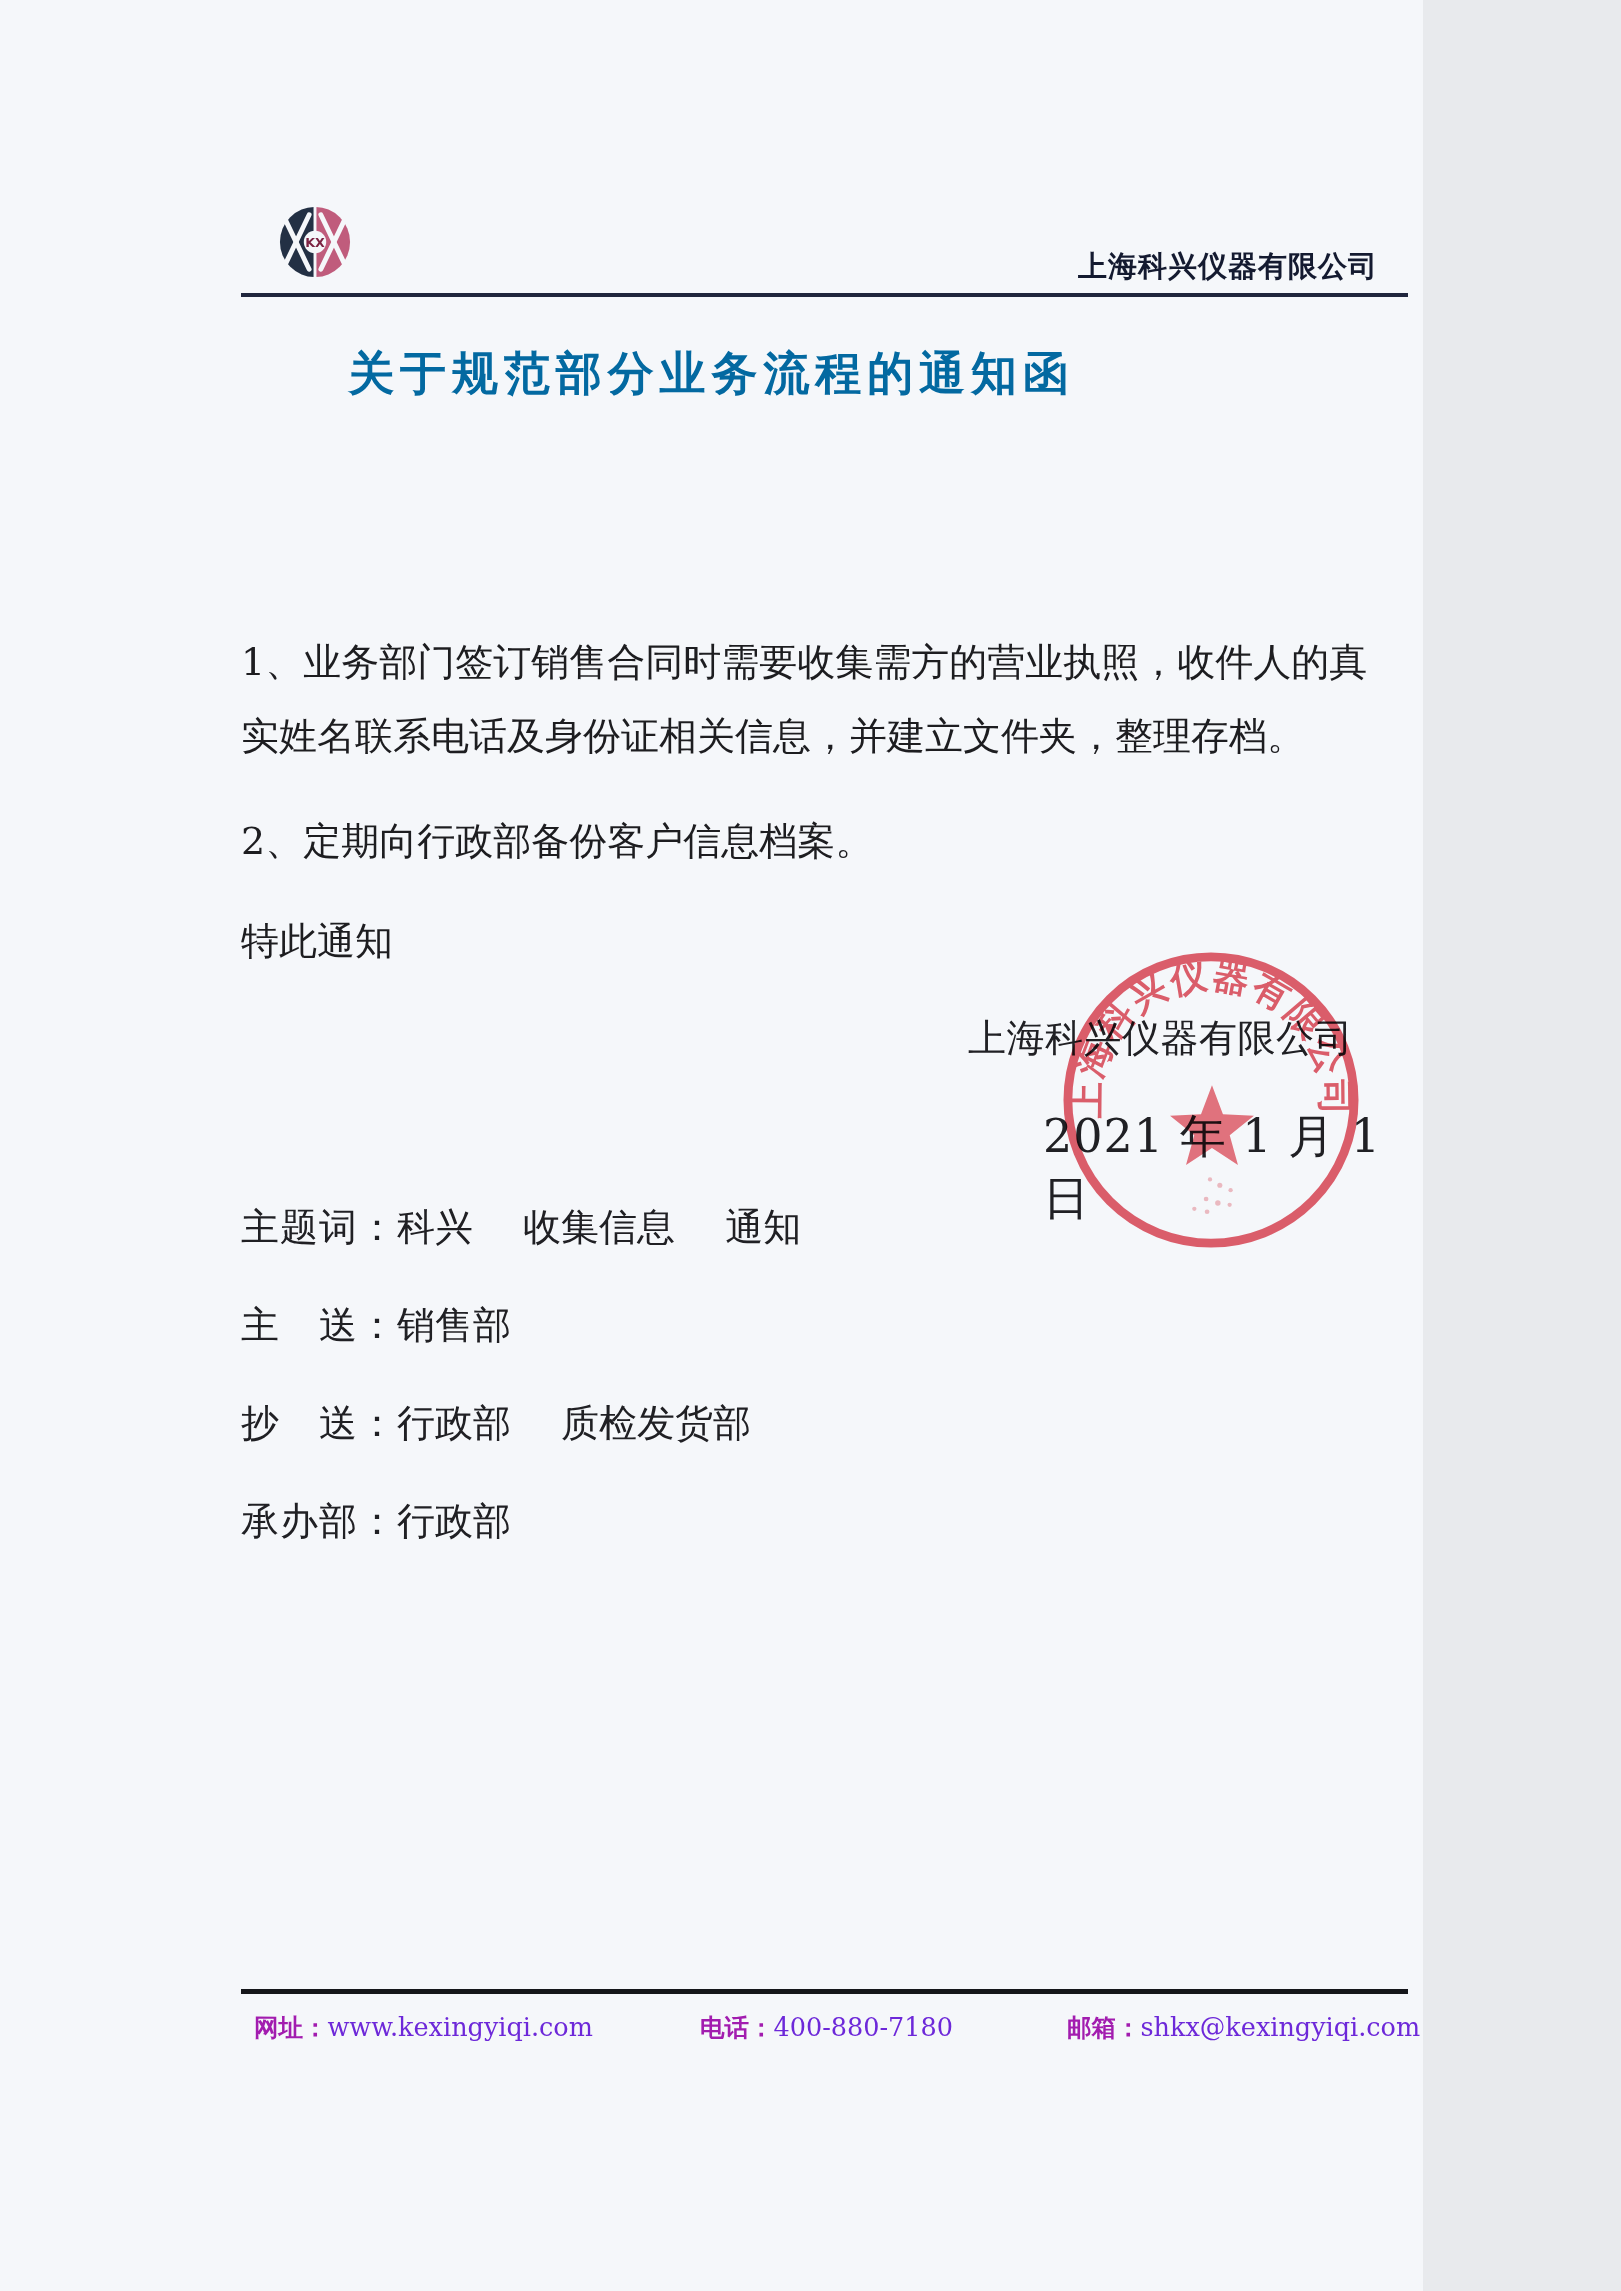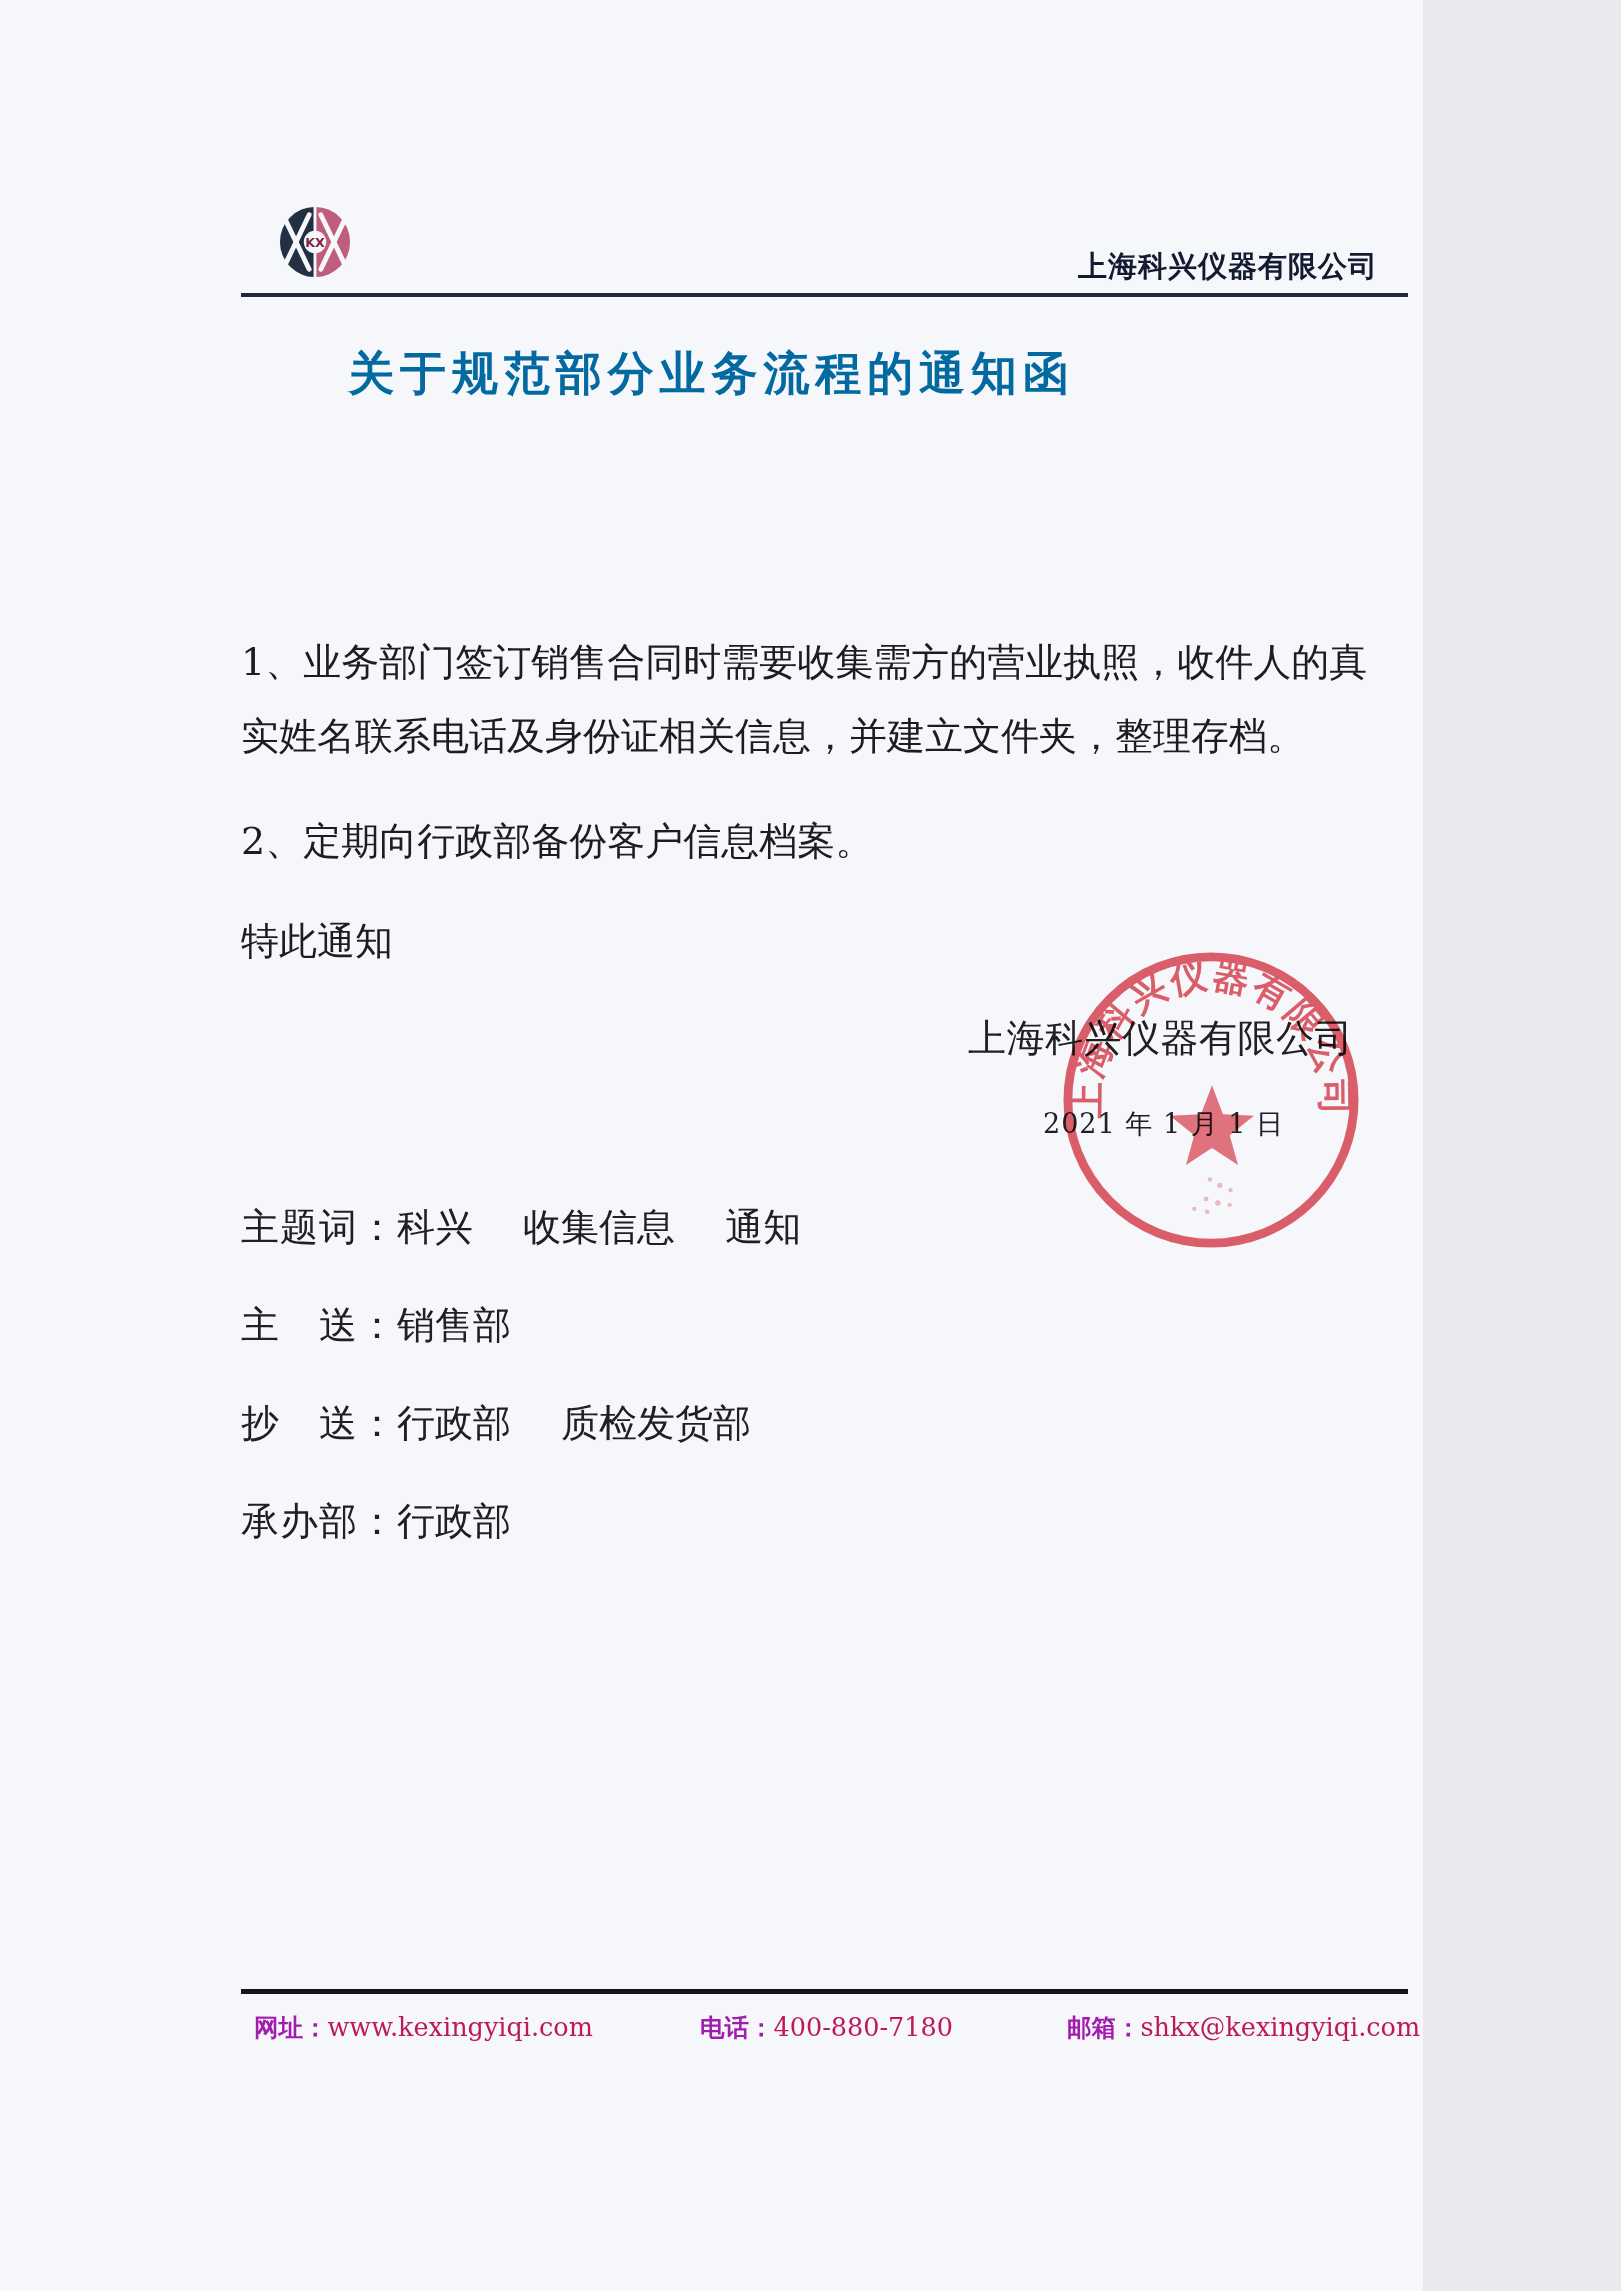--- a/index.html
+++ b/index.html
@@ -33,41 +33,41 @@
     position:absolute; left:241px; width:1168px;
     font-size:38px; line-height:74px; white-space:pre-line;
     color:#1d1d20;
   }
   .intro   { top:446px; text-indent:81px; }
   .item-1  { top:625px; }
   .item-2  { top:804px; }
   .closing { top:904px; }
   
   .sig-company { position:absolute; top:1013px; left:968px; font-size:38px; letter-spacing:0.5px; }
-  .sig-date    { position:absolute; top:1106px; left:1043px; font-size:27px; letter-spacing:1px; }
+  .sig-date    { position:absolute; top:1106px; left:1043px; font-size:46px; letter-spacing:1px; }
   
   .meta-row { position:absolute; left:241px; font-size:38px; line-height:74px; }
   .meta-0 { top:1190px; }
   .meta-1 { top:1288px; }
   .meta-2 { top:1386px; }
   .meta-3 { top:1484px; }
   .meta-row .lbl { letter-spacing:1px; }
   
   .stamp {
     position:absolute; left:1063px; top:952px; width:296px; height:296px;
     mix-blend-mode:multiply; opacity:.88; pointer-events:none;
   }
   
   .footer-rule {
     position:absolute; top:1989px; left:241px; width:1167px; height:4.9px;
     background:#15161a;
   }
   .footer-item { position:absolute; top:2011px; font-size:25.5px; white-space:nowrap; }
   .footer-item .lbl { font-weight:bold; font-size:24.5px; color:#a21caf; }
-  .footer-item .val { color:#be185d; }
+  .footer-item .val { color:#6d28d9; }
   .f-0 { left:254px; }
   .f-1 { left:700px; }
   .f-2 { left:1067px; }
 </style>
 </head>
 <body>
 
 <div class="page">
 
   <svg class="logo" viewBox="0 0 78 76">

